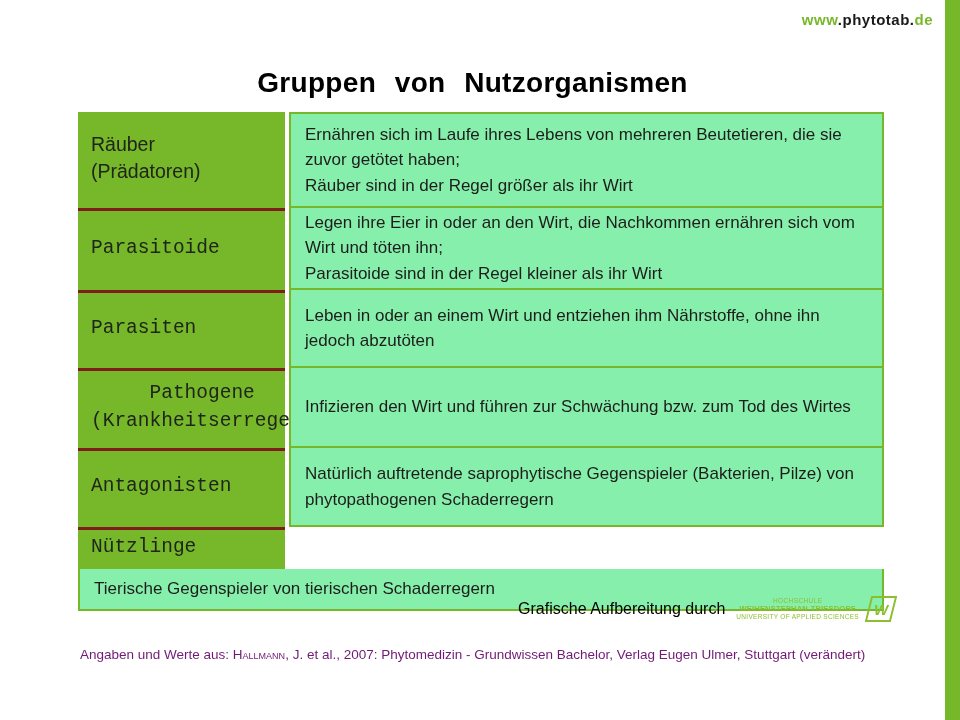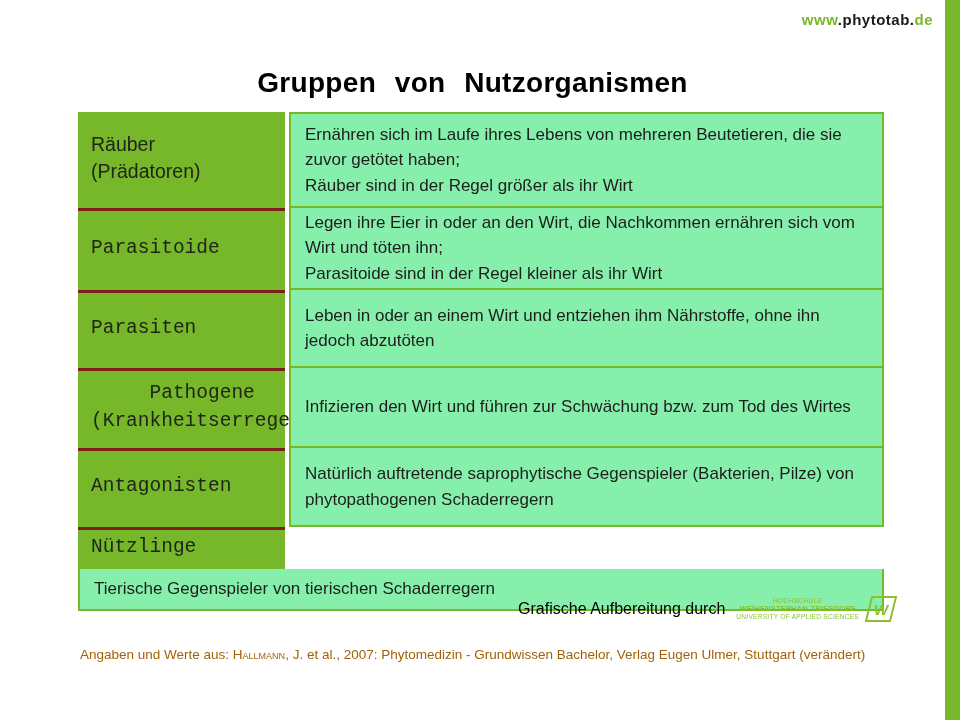--- a/index.html
+++ b/index.html
@@ -63,21 +63,21 @@
     transform:skewX(-14deg);display:flex;align-items:center;justify-content:center;
   }
   .hswt-mark span{
     transform:skewX(14deg);font-weight:bold;font-style:italic;
     color:var(--logo-green);font-size:15px;line-height:1;
   }
 
   
   .citation{
     position:absolute;left:80px;top:645px;width:800px;
-    font-size:13.5px;line-height:1.55;color:#a16207;
+    font-size:13.5px;line-height:1.55;color:#701a75;
     text-align:justify;
   }
   .citation .sc{font-variant:small-caps;}
 </style>
 </head>
 <body>
 
 <div class="edge-bar"></div>
 
 <div class="site-url">

